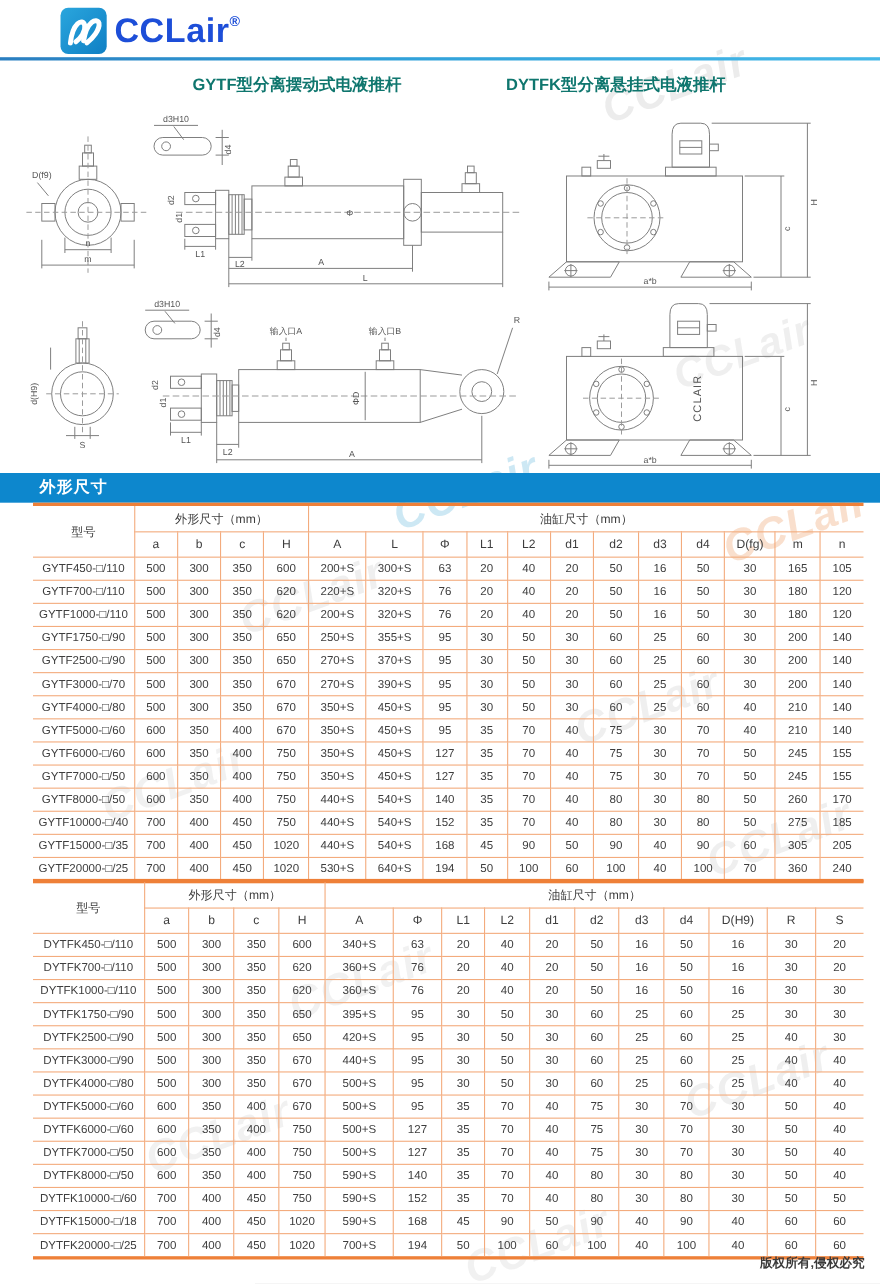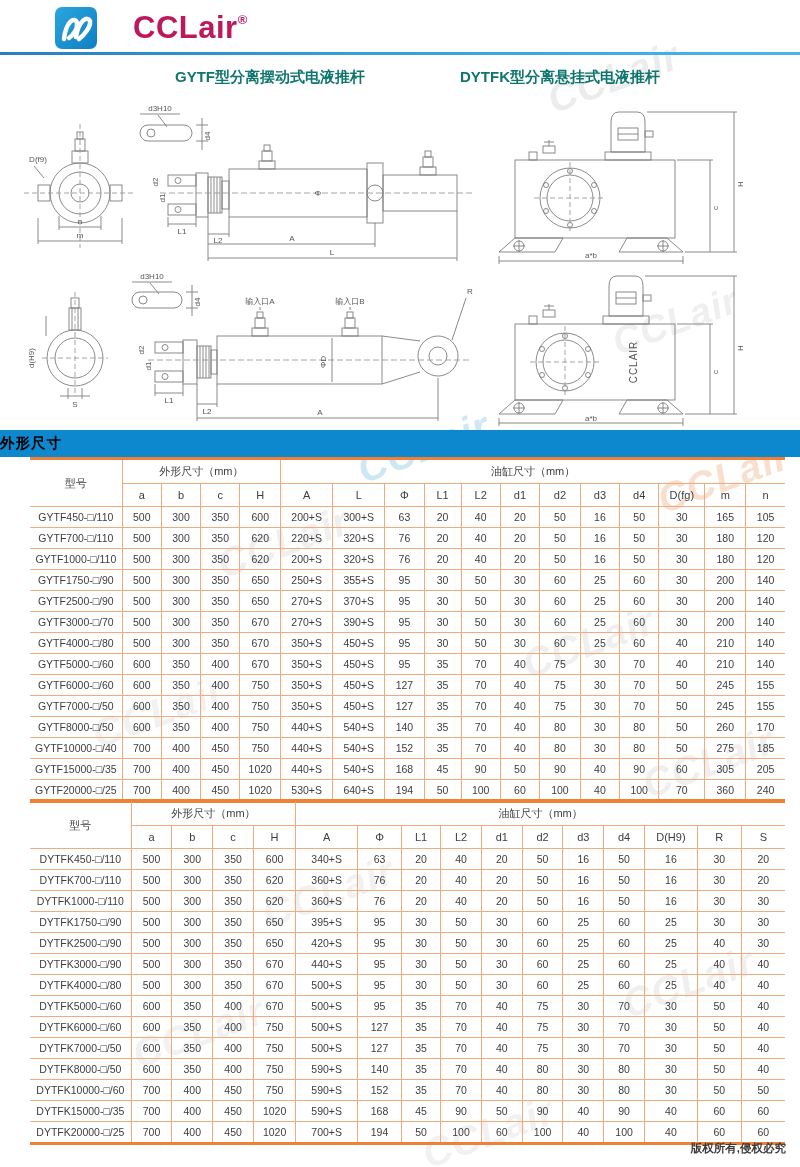--- a/index.html
+++ b/index.html
@@ -15,42 +15,42 @@
     white-space:nowrap; letter-spacing:1px;
   }
   
   .hdr { position:absolute; left:0; top:0; width:800px; height:56px; z-index:2; }
   .logo-box {
     position:absolute; left:55px; top:7px; width:42px; height:42px;
     border-radius:7px; background:linear-gradient(135deg,#2aa6dd,#0f7fc4);
   }
   .logo-text {
     position:absolute; left:104px; top:10px; font-size:31px; font-weight:bold;
-    color:#be185d; letter-spacing:0.5px;margin-left:29px;
+    color:#1d4ed8; letter-spacing:0.5px;
   }
   .logo-reg { font-size:13px; vertical-align:14px; font-weight:bold; }
   .hdr-rule {
     position:absolute; left:0; top:52px; width:800px; height:3px;
     background:linear-gradient(90deg,#2a7ec0,#2f9fd8 40%,#45b8e8);
   }
   
   .fig-title { position:absolute; top:68px; font-size:15px; font-weight:bold; color:#0f766e; z-index:2; }
   .fig-title.left  { left:120px; width:300px; text-align:center; }
   .fig-title.right { left:410px; width:300px; text-align:center; }
   
   .drawing { position:absolute; z-index:1; }
   .drawing text { font-family:"Liberation Sans", sans-serif; }
   
   .section-bar {
     position:absolute; left:0; top:430px; width:800px; height:27px;
     background:#0d87cd; z-index:2;
   }
   .section-bar span {
-    display:inline-block; line-height:27px;
-    color:#000000; font-size:14.5px; font-weight:bold; letter-spacing:1px;
+    display:inline-block; padding-left:36px; line-height:27px;
+    color:#ffffff; font-size:14.5px; font-weight:bold; letter-spacing:1px;
   }
   
   .tbl {
     position:absolute; left:30px; width:755px; z-index:2;
     border-top:3px solid #ee8038; border-bottom:3px solid #ee8038;
     background:rgba(255,255,255,0.0);
   }
   .tbl table {
     width:100%; border-collapse:collapse; table-layout:fixed;
   }
@@ -924,21 +924,21 @@
             <td>70</td>
             <td>40</td>
             <td>80</td>
             <td>30</td>
             <td>80</td>
             <td>30</td>
             <td>50</td>
             <td>50</td>
           </tr>
           <tr>
-            <td>DYTFK15000-□/35</td>
+            <td>DYTFK15000-□/18</td>
             <td>700</td>
             <td>400</td>
             <td>450</td>
             <td>1020</td>
             <td>590+S</td>
             <td>168</td>
             <td>45</td>
             <td>90</td>
             <td>50</td>
             <td>90</td>

